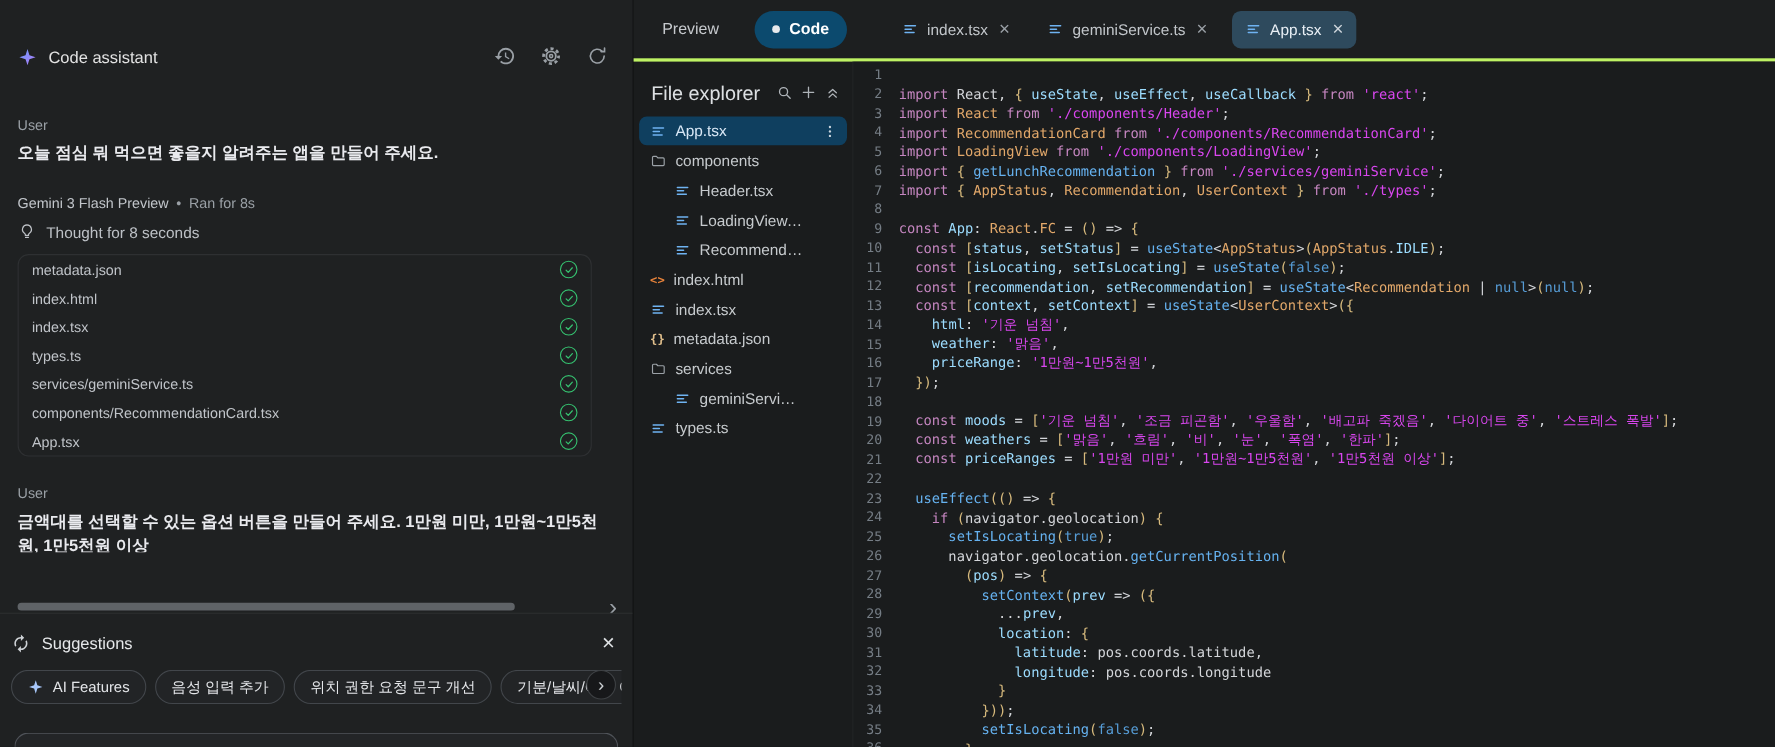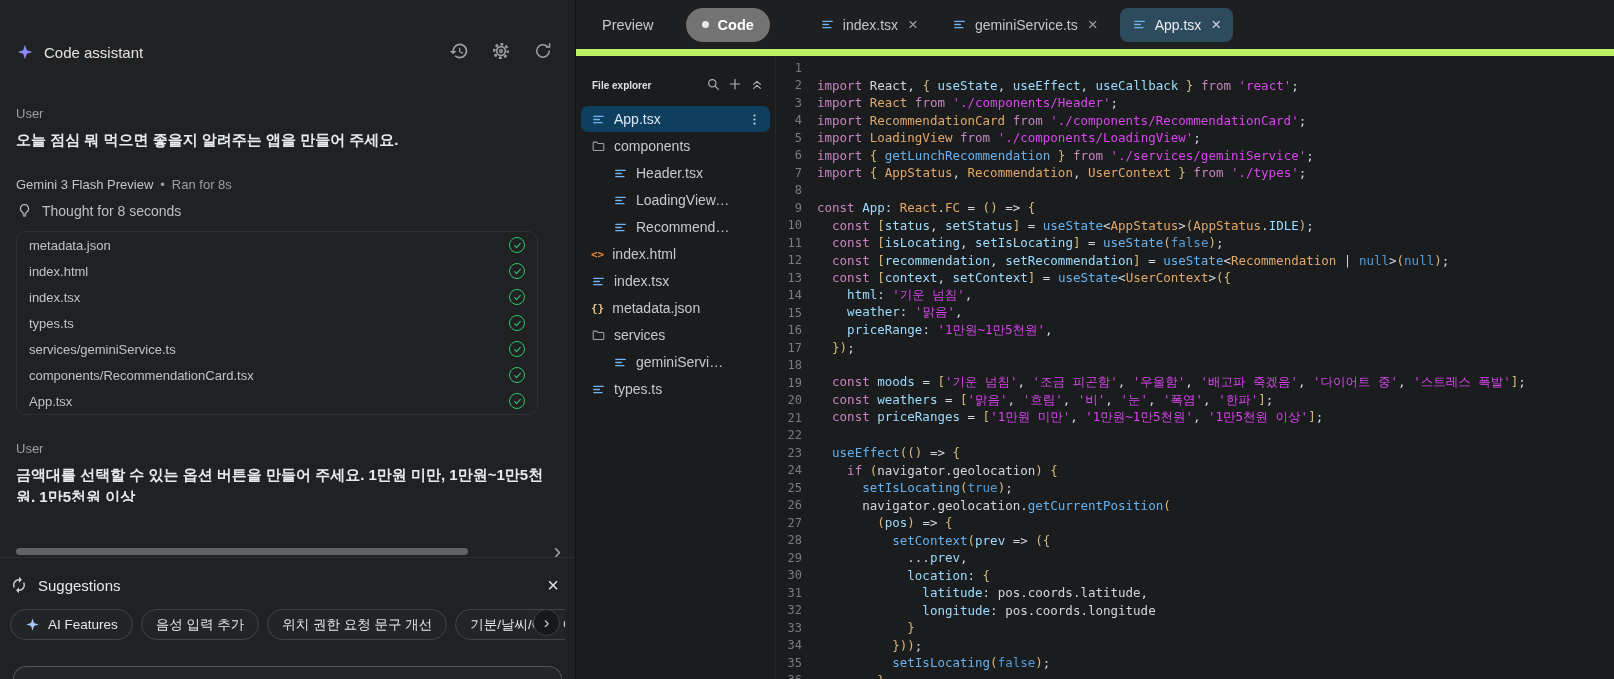--- a/index.html
+++ b/index.html
@@ -56,39 +56,39 @@
   .chip svg { width:15px; height:15px; }
   .chips-next { position:absolute; right:15px; top:51px; width:27px; height:27px; border-radius:50%;
     background:#17181a; border:1px solid #3e4144; color:#cdd1d5; font-size:17px;
     display:flex; align-items:center; justify-content:center; line-height:1; }
   .input-sliver { position:absolute; left:13px; right:13px; bottom:0; height:13px; background:#232527;
     border:1px solid #50545a; border-bottom:none; border-radius:14px 14px 0 0; }
 
   
   .right { flex:1; min-width:0; display:flex; flex-direction:column; background:#1a1c1d; border-left:1px solid #101112; }
   .right-header { height:56px; flex:none; display:flex; align-items:center; padding-left:20px;
-    border-bottom:7px solid #bef264; background:#1d1f20; }
+    border-bottom:3px solid #bef264; background:#1d1f20; }
   .view-tabs { display:flex; align-items:center; gap:26px; }
   .view-tab { background:none; border:none; color:#c6c9cd; font-size:14.5px; font-weight:500; font-family:inherit; }
-  .view-tab.active { background:#737373; border-radius:18px; height:34px; display:flex; align-items:center; gap:9px;
+  .view-tab.active { background:#0c4a6e; border-radius:18px; height:34px; display:flex; align-items:center; gap:9px;
     padding:0 16px; color:#ffffff; font-weight:700; }
   .dot { width:7px; height:7px; border-radius:50%; background:#e8eaed; }
   .file-tabs { display:flex; align-items:center; gap:10px; margin-left:38px; }
   .ftab { display:flex; align-items:center; gap:8px; height:34px; padding:0 12px; border-radius:8px;
     background:none; border:none; color:#c2c6ca; font-size:14px; font-family:inherit; }
   .ftab.active { background:#2e4a5d; color:#e9eff5; }
   .ftab .icon { display:flex; }
   .ftab svg { width:15px; height:15px; }
   .tclose { font-size:17px; color:#9aa0a6; margin-left:2px; line-height:1; }
   .ftab.active .tclose { color:#cfd6dc; }
 
   .right-body { flex:1; min-height:0; display:flex; }
   .explorer { width:200px; flex:none; border-right:1px solid #242628; padding-top:14px; }
   .explorer-head { display:flex; align-items:center; height:30px; padding:0 8px 0 16px; }
-  .explorer-title { flex:1; font-size:10px; font-weight:700; color:#dde0e3; }
+  .explorer-title { flex:1; font-size:18px; font-weight:400; color:#dde0e3; }
   .explorer-actions { display:flex; gap:2px; }
   .icon-btn.sm svg { width:16px; height:16px; }
   .tree { margin-top:6px; }
   .trow { width:calc(100% - 10px); margin:0 5px 1px; height:26px; display:flex; align-items:center; gap:8px;
     background:none; border:none; border-radius:7px; color:#c6cacd; font-size:14px; font-family:inherit;
     padding-right:40px; text-align:left; }
   .trow.selected { background:#0f3f5f; color:#d9e8f6; padding-right:8px; }
   .trow .icon { flex:none; display:flex; }
   .trow svg { width:15px; height:15px; }
   .ticon { font-family:"DejaVu Sans Mono","Liberation Mono",monospace; font-weight:bold; font-size:11px; line-height:1; }

